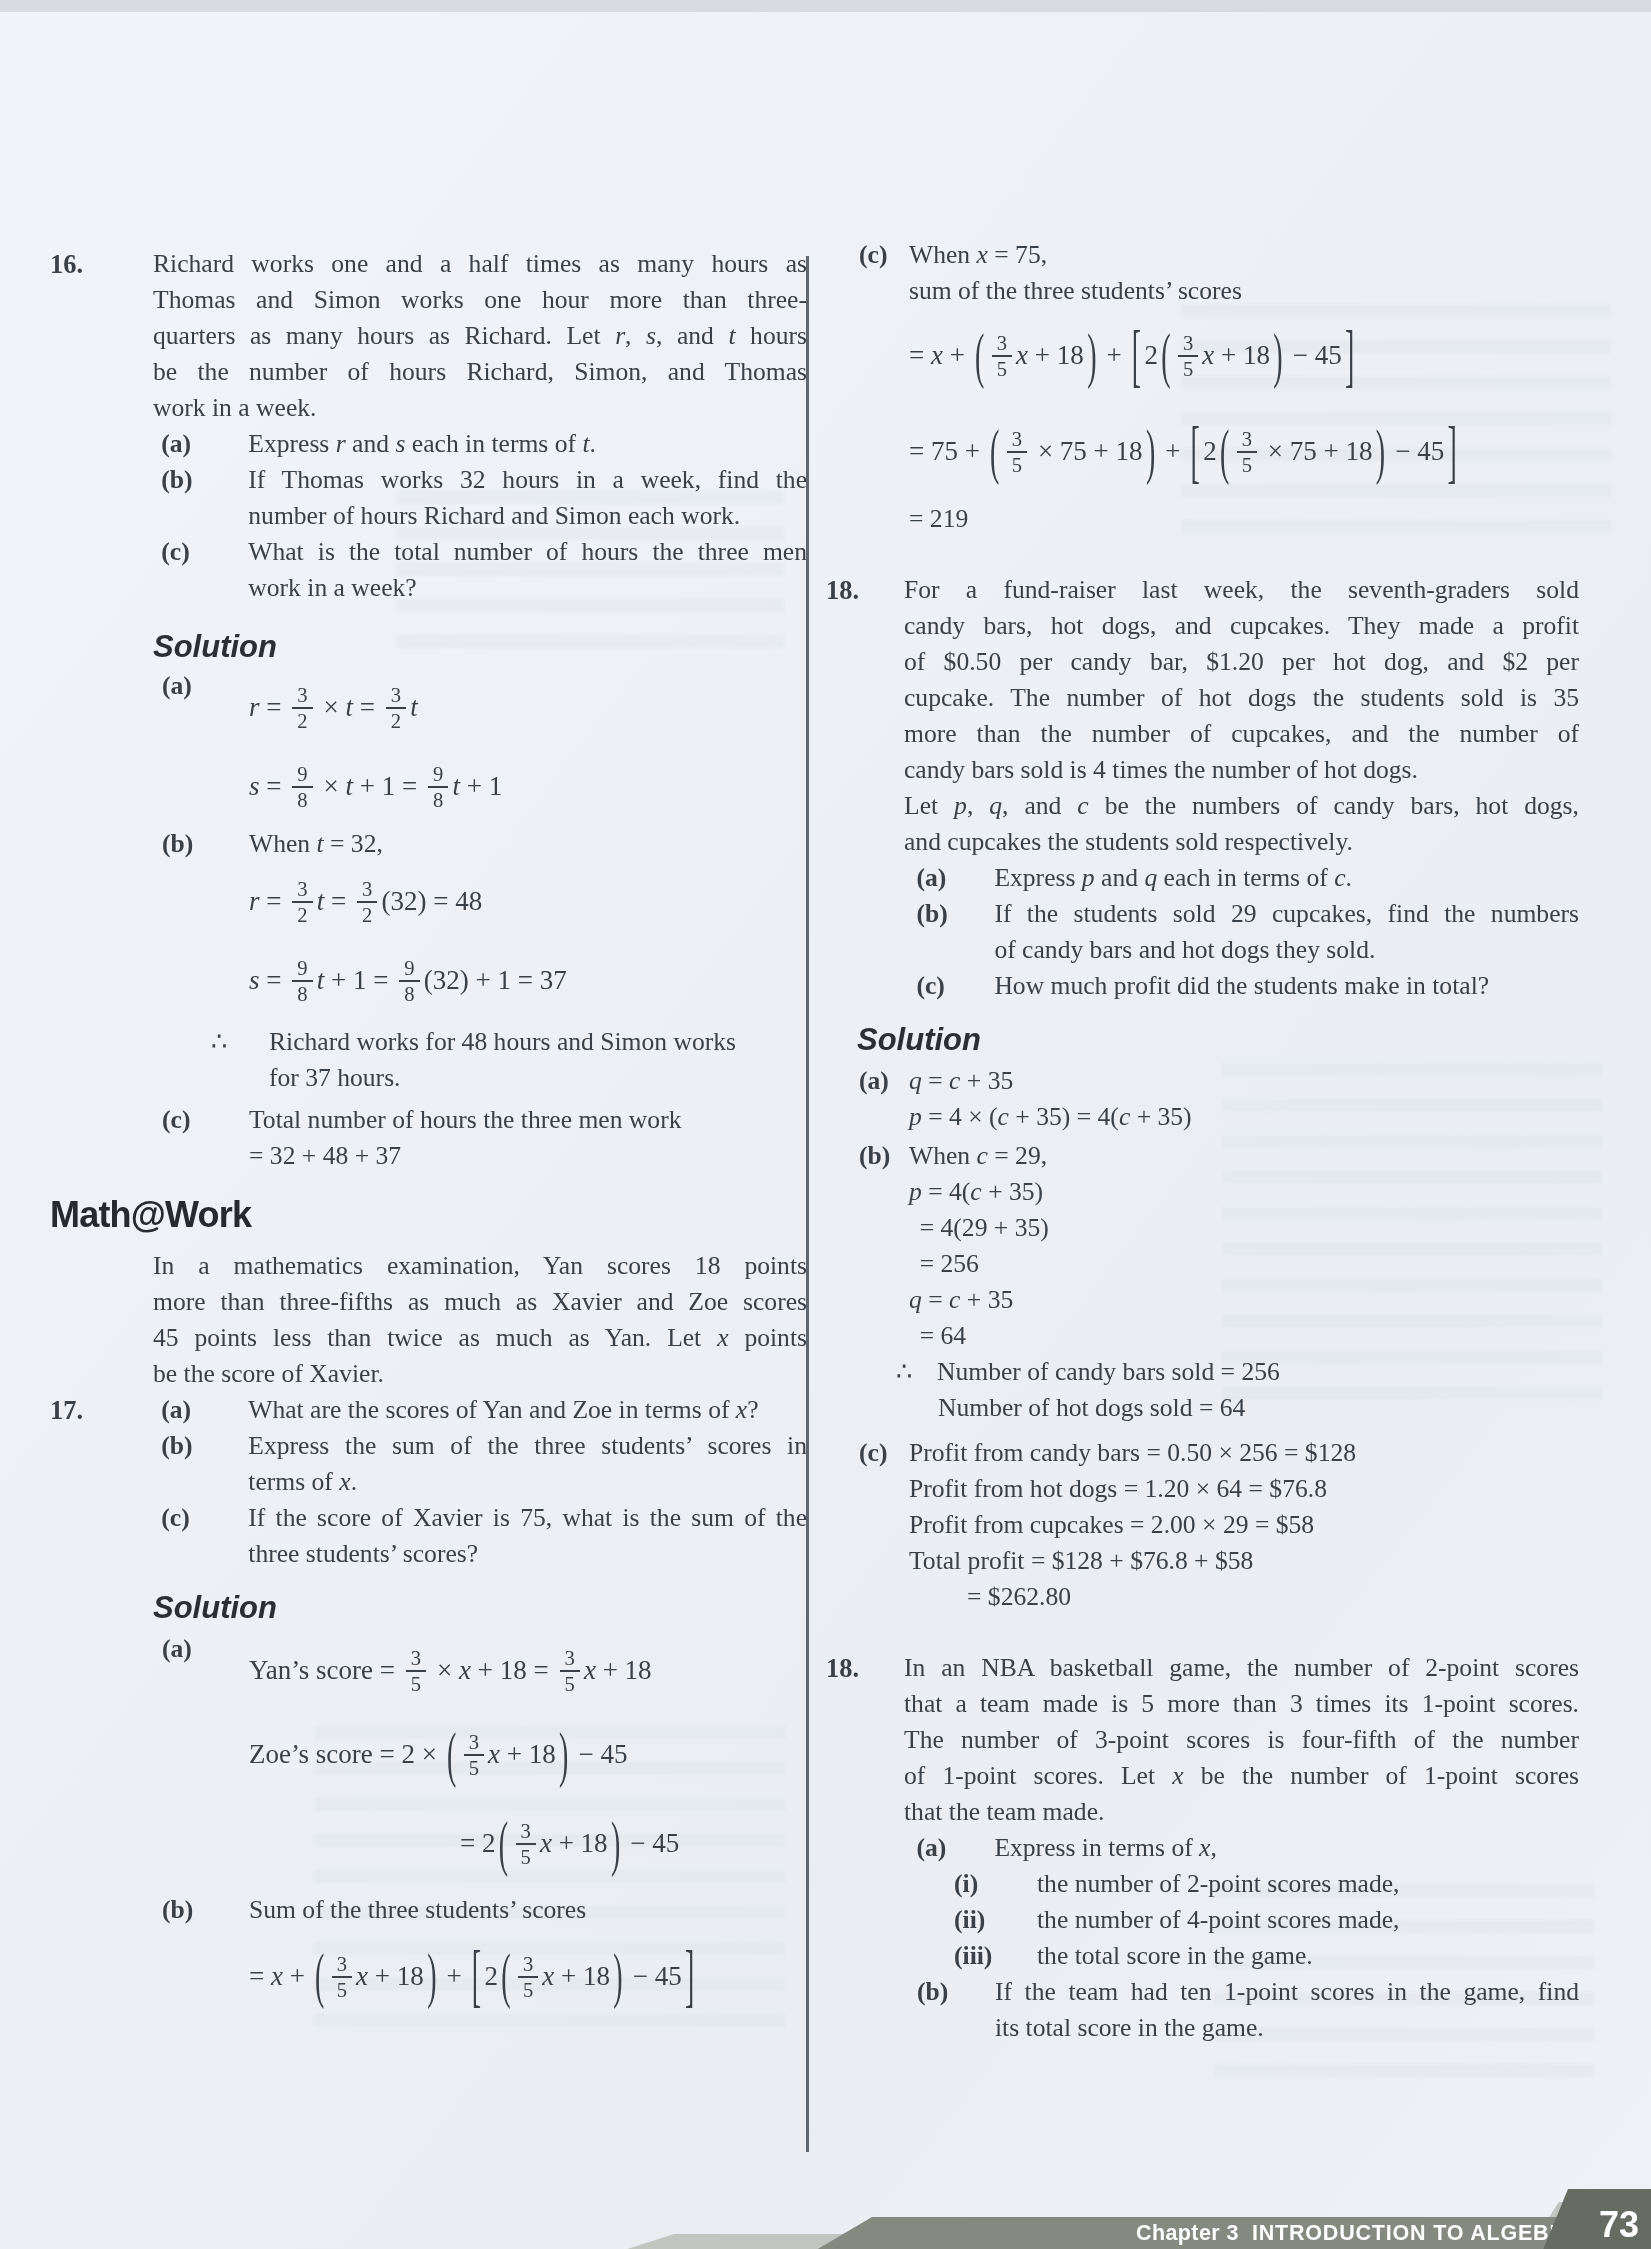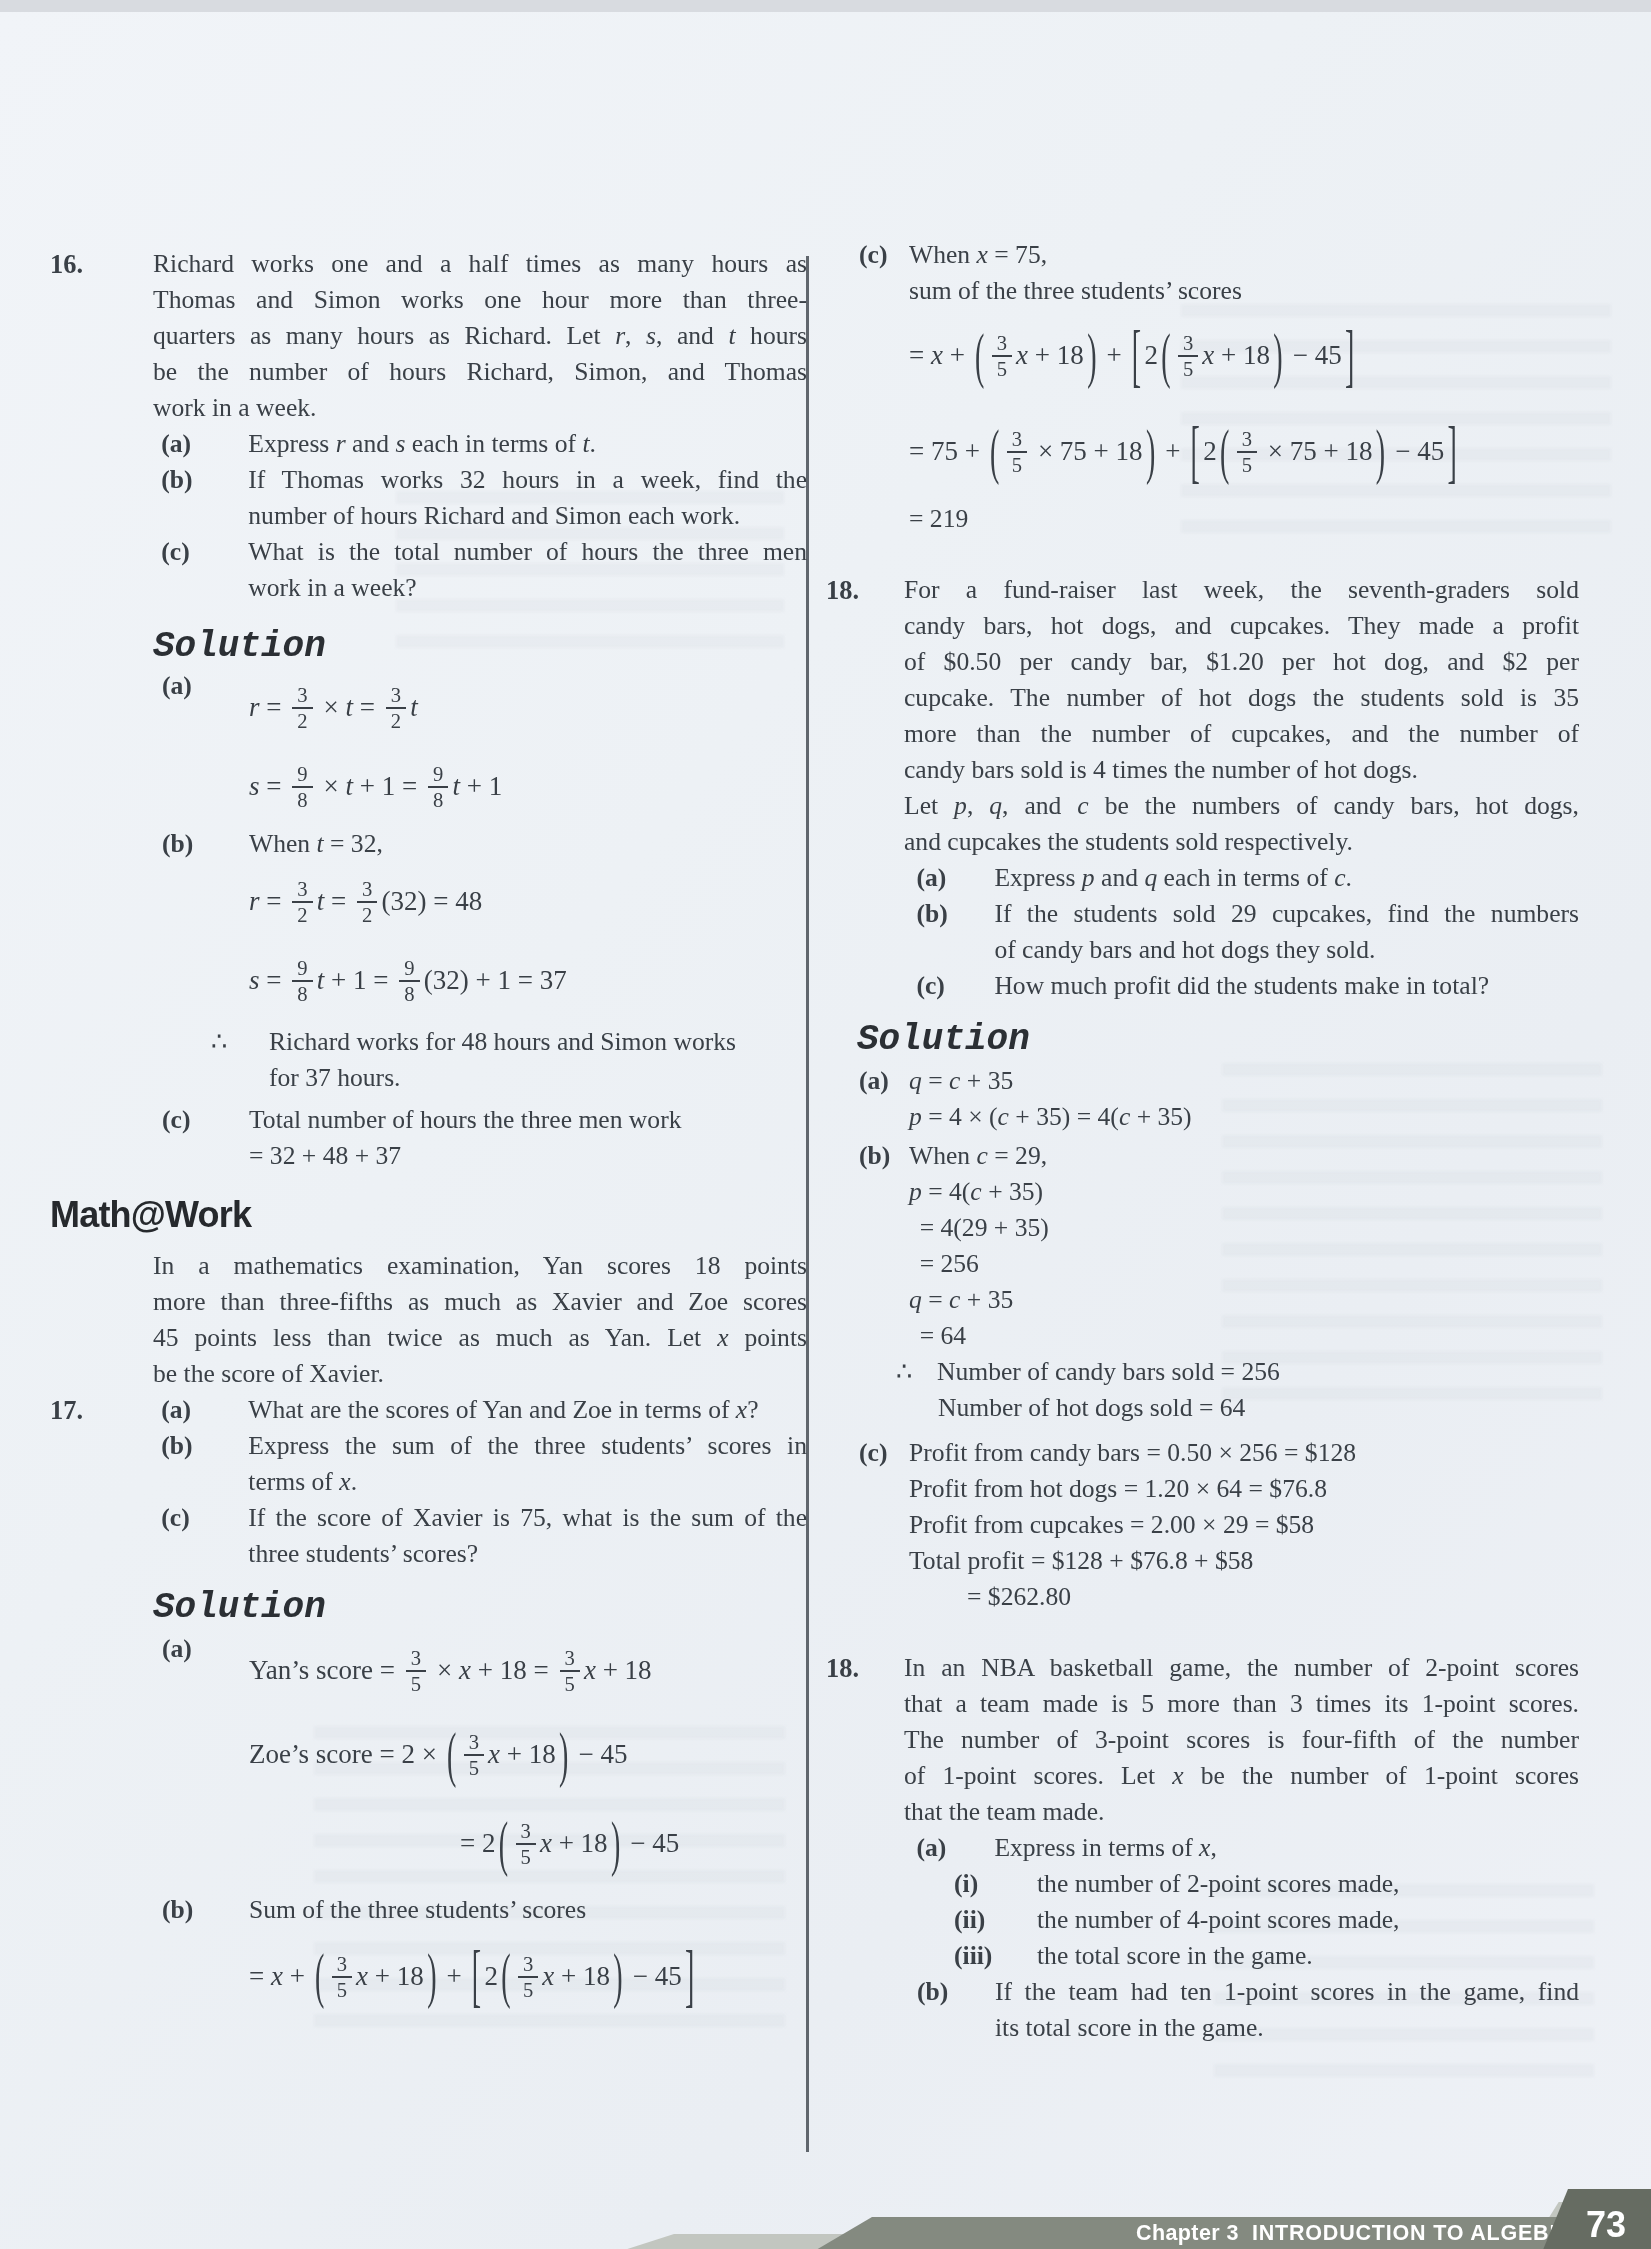--- a/index.html
+++ b/index.html
@@ -36,22 +36,22 @@
   .rlabel{flex:none;width:83px;font-weight:700;font-size:25.6px;line-height:36px;}
 
   .srow{display:flex;}
   .col.left .srow{margin-left:112px;}
   .col.right .srow{margin-left:33px;}
   .slabel{flex:none;font-weight:700;font-size:25.6px;line-height:36px;}
   .col.left .slabel{width:87px;}
   .col.right .slabel{width:50px;}
   .stext{flex:1;min-width:0;}
 
-  .sol-title{margin:0;font-family:Liberation Mono, monospace;font-style:italic;font-weight:700;
-             font-size:36px;line-height:36px;color:#2b2f34;}
+  .sol-title{margin:0;font-family:Liberation Sans, sans-serif;font-style:italic;font-weight:700;
+             font-size:31px;line-height:36px;color:#2b2f34;}
   .col.left .sol-title{margin-left:103px;}
   .col.right .sol-title{margin-left:31px;}
   .mathwork{margin:0;font-family:"Liberation Sans",sans-serif;font-weight:700;font-size:36px;
             line-height:41px;color:#26292d;letter-spacing:-0.8px;}
 
   .eqline{font-size:27px;line-height:79px;height:79px;white-space:nowrap;}
   .h108{height:89px;line-height:89px;}
   .h112{height:93px;line-height:93px;}
   .h116{height:96px;line-height:96px;}
   .h120{height:99px;line-height:99px;}
@@ -78,21 +78,21 @@
   .f-band{position:absolute;left:0;top:2222px;width:1652px;height:18px;background:#c2c6c0;
           clip-path:polygon(618px 18px,674px 0,1652px 0,1652px 18px);}
   .f-bar{position:absolute;left:0;top:2205px;width:1652px;height:33px;background:#848a80;
          clip-path:polygon(816px 33px,872px 0,1652px 0,1652px 33px);}
   .f-bar .f-text{position:absolute;left:1136px;top:0;line-height:33px;color:#ffffff;
          font-family:"Liberation Sans",sans-serif;font-weight:700;font-size:21.5px;letter-spacing:0.4px;white-space:nowrap;}
   .f-bar .f-title{margin-left:13.2px;letter-spacing:0.8px;}
   .f-sliver{position:absolute;left:1554px;top:2190px;width:38px;height:15px;background:#c2c6c0;transform:skewX(-32deg);}
   .f-tab{position:absolute;left:1538px;top:2177px;width:114px;height:73px;background:#666c62;
          clip-path:polygon(30px 0,114px 0,114px 73px,0 73px);}
-  .f-tab .f-num{position:absolute;left:48px;top:15px;color:#ffffff;font-family:"Liberation Sans",sans-serif;
+  .f-tab .f-num{position:absolute;left:61px;top:15px;color:#ffffff;font-family:"Liberation Sans",sans-serif;
          font-weight:700;font-size:36px;}
 </style>
 </head>
 <body>
 
 <div class="page">
 
   <div class="bleed" style="left:1181px;top:273px;width:430px;height:248px;"></div>
   <div class="bleed" style="left:1222px;top:1041px;width:380px;height:347px;"></div>
   <div class="bleed" style="left:396px;top:463px;width:388px;height:173px;"></div>

